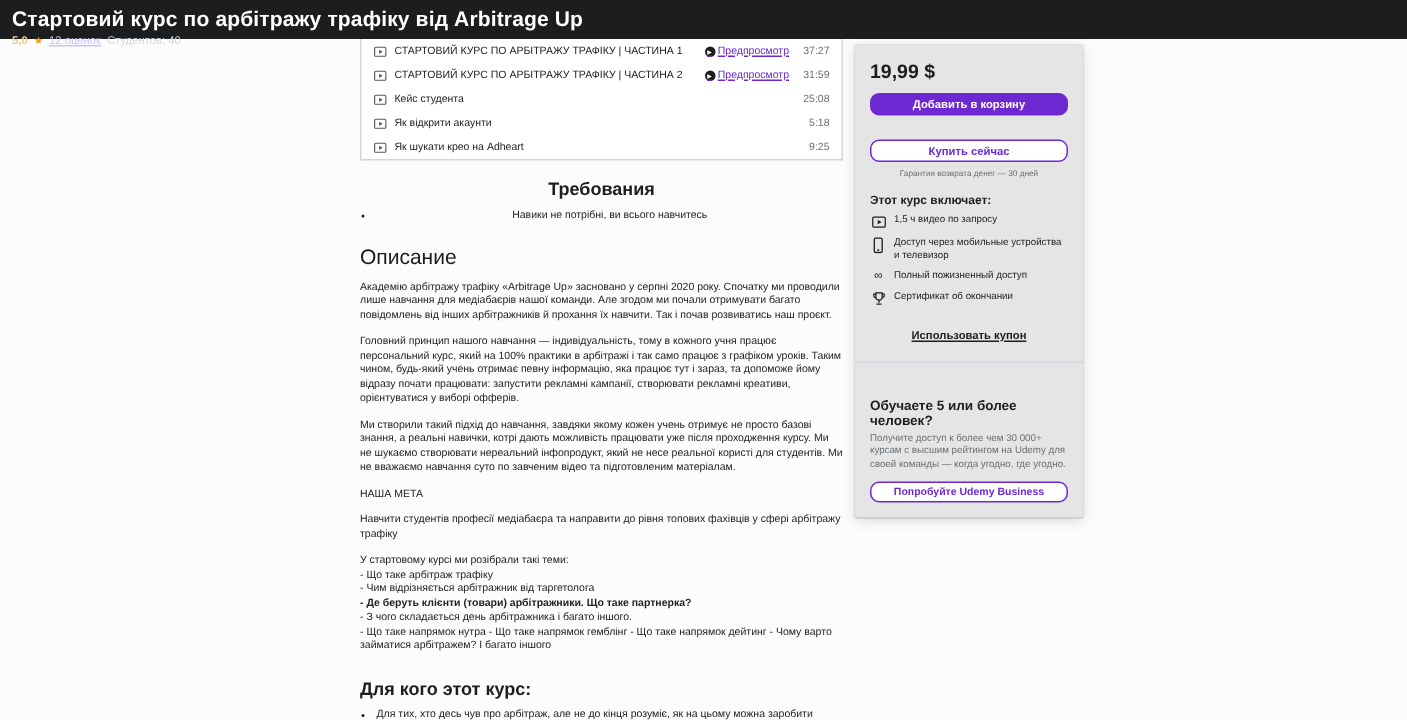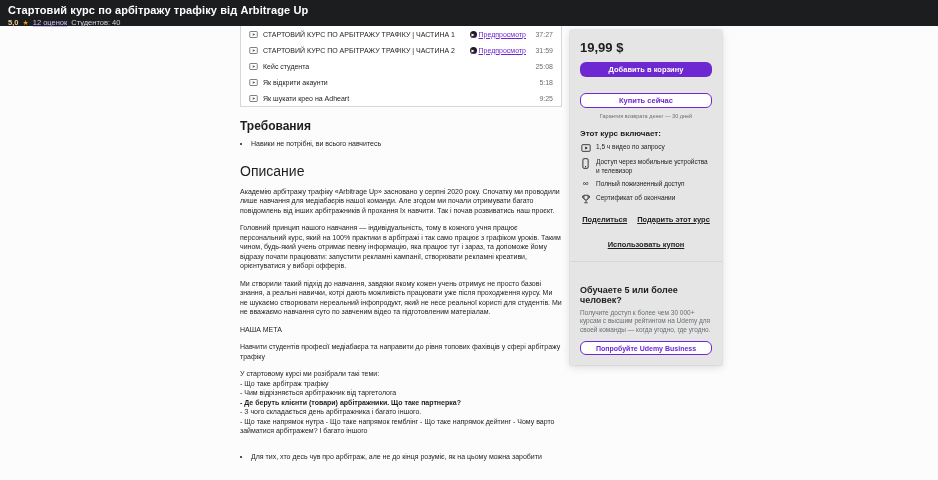--- a/index.html
+++ b/index.html
@@ -1,40 +1,40 @@
 <!DOCTYPE html>
 <html><head>
 <meta charset="utf-8">
 <style>
   * { margin:0; padding:0; box-sizing:border-box; }
   html,body { width:938px; height:480px; overflow:hidden; }
   body { font-family:"Liberation Sans", sans-serif; background:#fcfcfc; color:#1c1d1f; position:relative; }
 
   
   .topbar { position:absolute; left:0; top:0; width:938px; height:26px; background:#1c1d1f; padding:4px 0 0 8px; }
-  .topbar-title { color:#fff; font-size:11px; font-weight:bold; letter-spacing:.1px; }
+  .topbar-title { color:#fff; font-size:14px; font-weight:bold; letter-spacing:.1px; }
   .topbar-sub { margin-top:2px; display:flex; align-items:center; gap:4px; font-size:7.5px; }
   .rating-num { color:#f3ca8c; font-weight:bold; }
   .rating-star { color:#f69c08; font-size:7px; }
   .ratings-link { color:#cec0fc; text-decoration:underline; }
   .students { color:#d1d7dc; }
 
   
   .main { position:absolute; left:240px; top:26px; width:322px; }
 
   .cc-card { background:#fff; border:1px solid #d1d7dc; border-top:none; }
   .cc-row { display:flex; align-items:center; padding:3.5px 8px; font-size:7px; }
   .vicon { display:inline-flex; flex:0 0 auto; }
   .cc-title { margin-left:5px; color:#1c1d1f; }
   .cc-right { margin-left:auto; display:flex; align-items:center; gap:7px; flex:0 0 auto; }
   .preview { display:inline-flex; align-items:center; color:#6d28d2; text-decoration:underline; font-size:7px; cursor:pointer; }
   .pv-circle { display:inline-flex; align-items:center; justify-content:center; width:7px; height:7px; border-radius:50%; background:#1c1d1f; color:#fff; font-size:4px; margin-right:2px; text-decoration:none; }
   .cc-dur { color:#6a6f73; min-width:20px; text-align:right; }
 
-  .sec-req { margin-top:12px; }
+  .sec-req { margin-top:12px;text-align:center; }
   .h-md { font-size:12px; font-weight:bold; color:#1c1d1f; }
   .bullets { margin:6px 0 0 11px; }
   .bullets li { font-size:7px; line-height:9.5px; margin-top:2px; }
 
   .sec-desc { margin-top:14px; }
   .h-lg { font-size:14px; font-weight:normal; }
   .para { font-size:7px; line-height:9.5px; margin-top:8px; color:#1c1d1f; }
   .topic-line { font-size:7px; line-height:9.5px; }
   .topic-line.bold { font-weight:bold; }
 
@@ -168,20 +168,21 @@
     <p class="para">Навчити студентів професії медіабаєра та направити до рівня топових фахівців у сфері арбітражу трафіку</p>
     <p class="para">У стартовому курсі ми розібрали такі теми:</p>
     <div class="topic-line">- Що таке арбітраж трафіку</div>
     <div class="topic-line">- Чим відрізняється арбітражник від таргетолога</div>
     <div class="topic-line bold">- Де беруть клієнти (товари) арбітражники. Що таке партнерка?</div>
     <div class="topic-line">- З чого складається день арбітражника і багато іншого.</div>
     <div class="topic-line">- Що таке напрямок нутра - Що таке напрямок гемблінг - Що таке напрямок дейтинг - Чому варто займатися арбітражем? І багато іншого</div>
   </div>
 
   <div class="sec-aud">
+    <div class="h-md">Для кого этот курс:</div>
     <ul class="bullets">
       <li>Для тих, хто десь чув про арбітраж, але не до кінця розуміє, як на цьому можна заробити</li>
 
     </ul>
 
   </div>
 
 </div>
 
 <div class="sidebar">
@@ -223,24 +224,20 @@
     <span class="inc-ic">
       <svg width="10" height="10" viewBox="0 0 12 12">
           <path d="M3.5 1.5h5v3.2a2.5 2.5 0 0 1-5 0z" fill="none" stroke="#1c1d1f" stroke-width="1"></path>
           <path d="M6 7.4v2.1M4 10.5h4" stroke="#1c1d1f" stroke-width="1" fill="none"></path>
           <path d="M3.5 2.5H1.8v1a1.8 1.8 0 0 0 1.7 1.8M8.5 2.5h1.7v1a1.8 1.8 0 0 1-1.7 1.8" fill="none" stroke="#1c1d1f" stroke-width="0.9"></path>
         </svg>
     </span>
     <span>Сертификат об окончании</span>
   </div>
 
-  <div class="links-row">
-    <span class="dark-link">Поделиться</span>
-    <span class="dark-link">Подарить этот курс</span>
-  </div>
 
   <div class="coupon">
     <span class="dark-link">Использовать купон</span>
   </div>
 
   <div class="sb-divider"></div>
 
   <div class="biz">
     <div class="biz-head">Обучаете 5 или более человек?</div>
     <div class="biz-text">Получите доступ к более чем 30 000+ курсам с высшим рейтингом на Udemy для своей команды — когда угодно, где угодно.</div>

